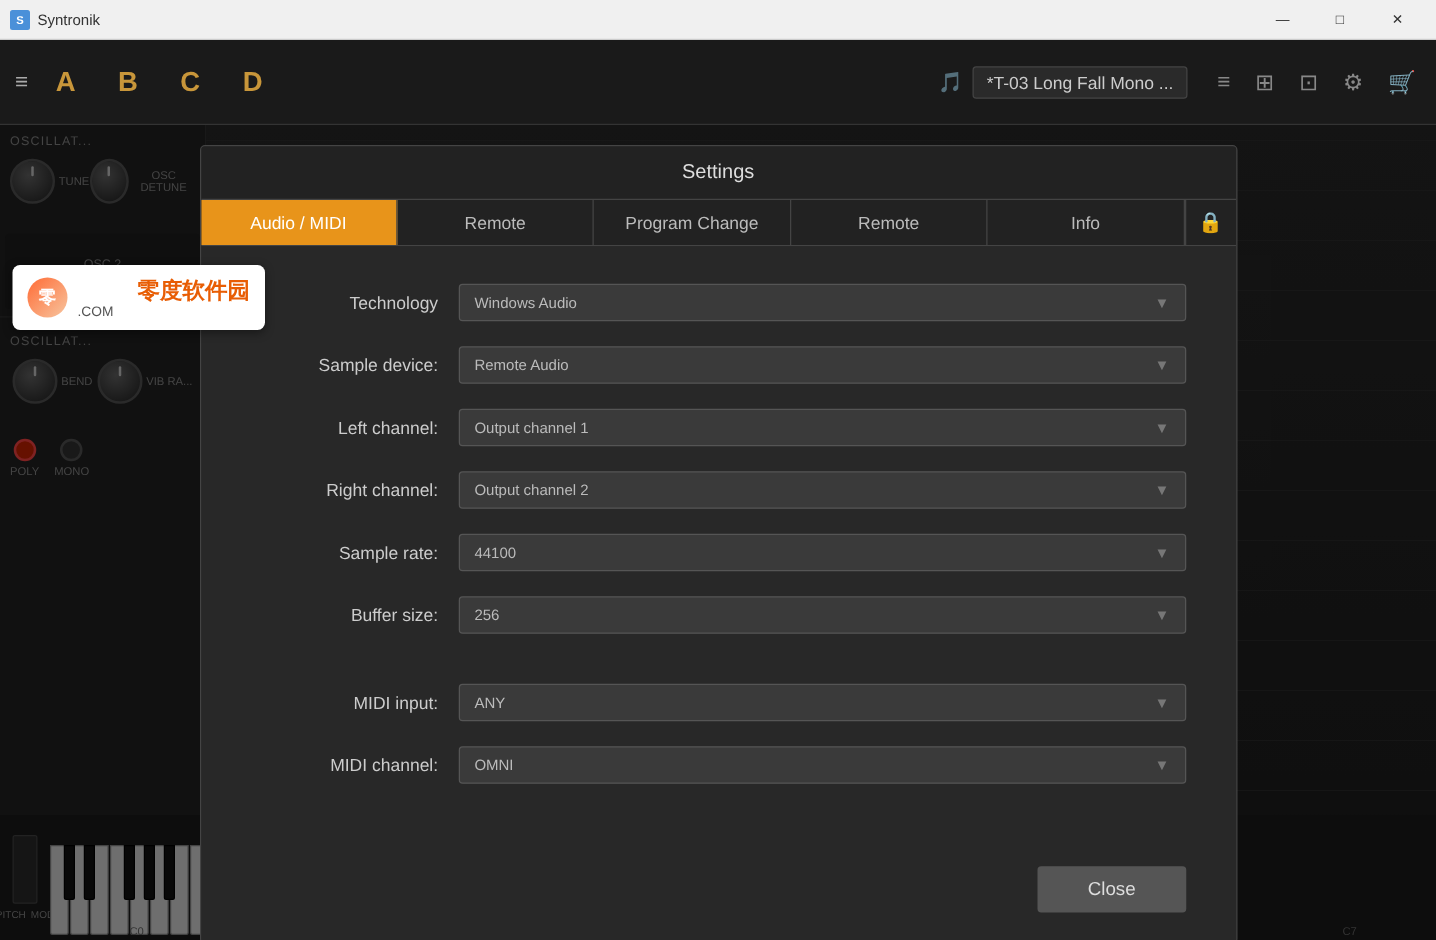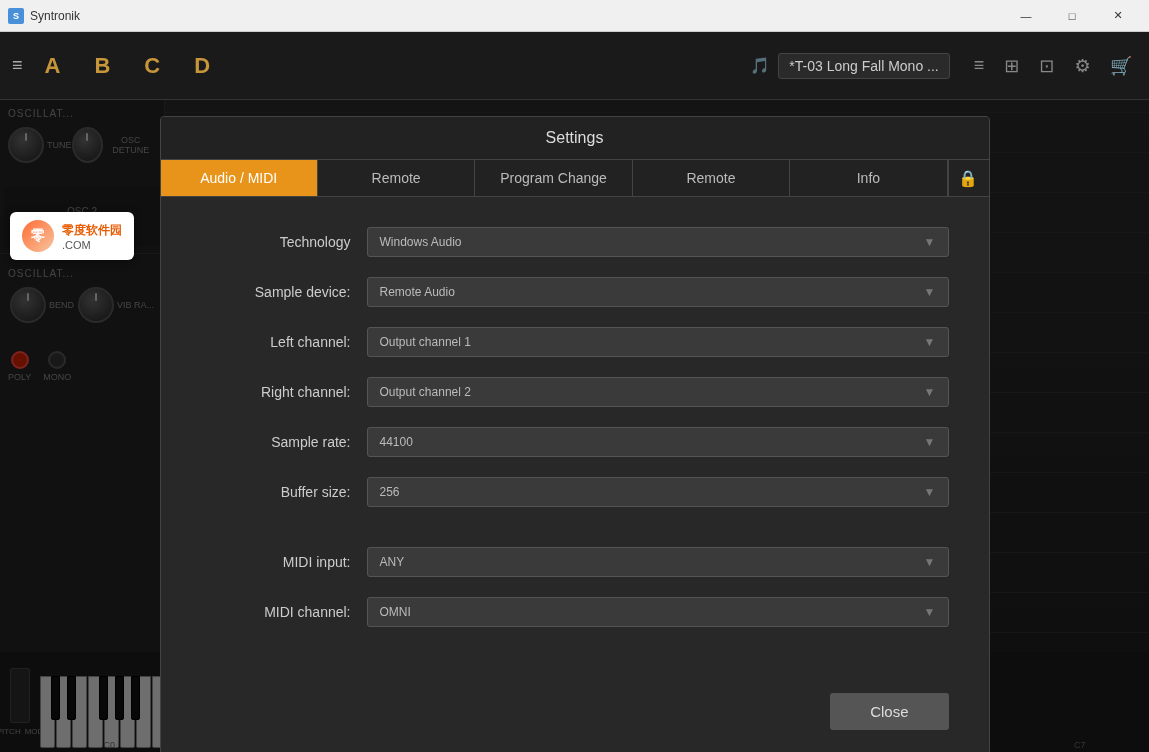--- a/index.html
+++ b/index.html
@@ -262,21 +262,21 @@
       width: 32px;
       height: 32px;
       border-radius: 50%;
       background: linear-gradient(135deg, #ff6b35, #f7c59f);
       display: flex; align-items: center; justify-content: center;
       color: white; font-size: 14px; font-weight: bold;
     }
     .watermark-text {
       display: flex; flex-direction: column;
     }
-    .watermark-line1 { color: #e85d04; font-size: 12px; font-weight: bold; }
+    .watermark-line1 { color: #e85d04; font-size: 18px; font-weight: bold; margin-left: 48px; }
     .watermark-line2 { color: #555; font-size: 11px; }
 
     
     .piano-area {
       position: absolute;
       bottom: 0;
       left: 0;
       right: 0;
       height: 100px;
       background: #1a1a1a;

